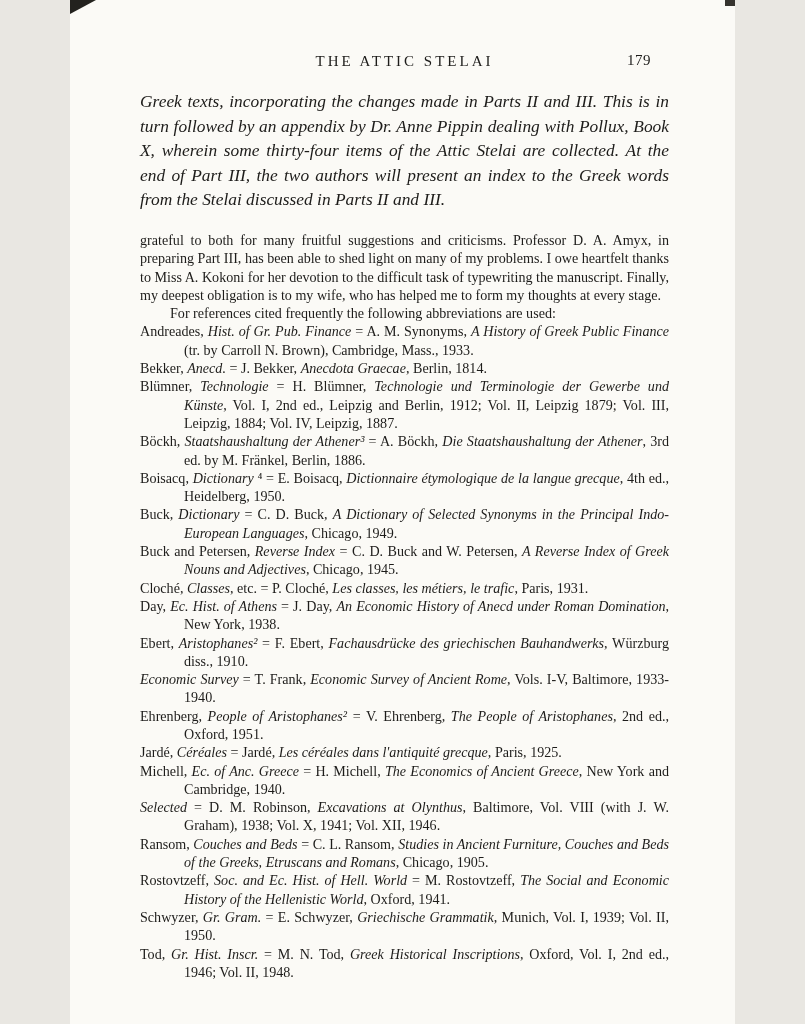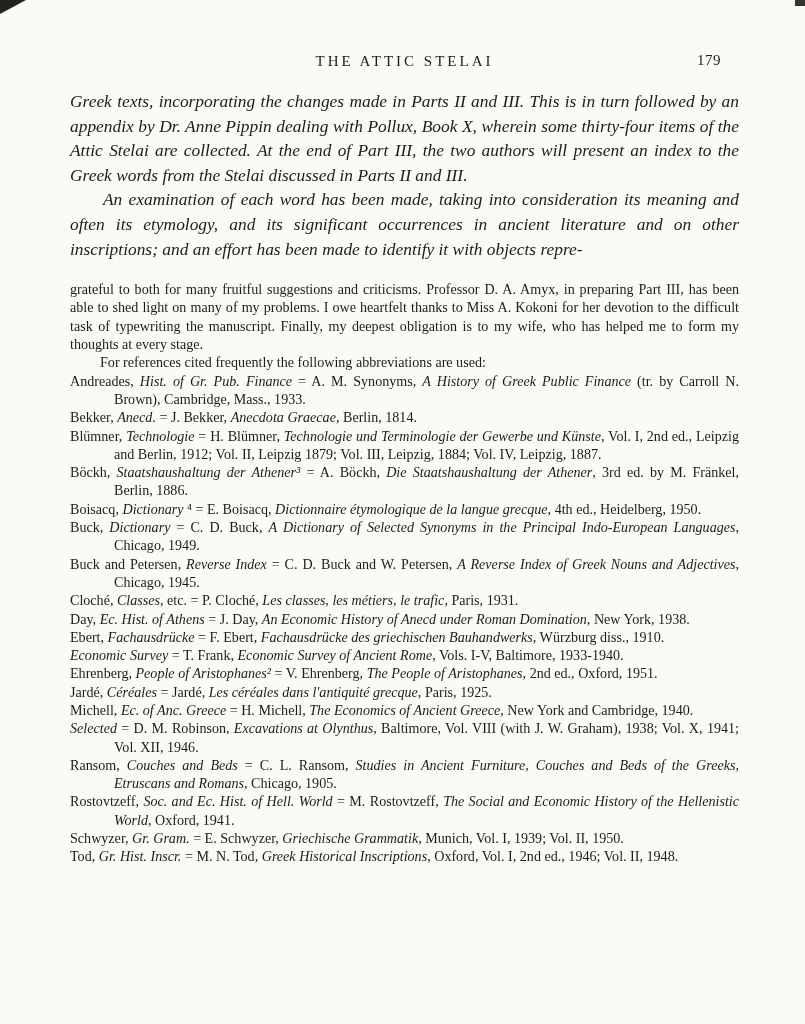--- a/index.html
+++ b/index.html
@@ -2,21 +2,21 @@
 <html style="--paper: #fbfaf6; --ink: #1d1c1a;"><head>
 <meta charset="utf-8">
 <style>
   :root{
     --paper:#fbfaf6;
     --ink:#1d1c1a;
   }
   html,body{margin:0;padding:0;background:#e9e7e2;}
   .page{
     position:relative;
-    width:805px;height:1024px;
+    width:665px;height:1024px;
     background:var(--paper);
     color:var(--ink);
     font-family:"Liberation Serif","DejaVu Serif",serif;
     overflow:hidden;
     margin:0 auto;
   }
   .artifact-tl{
     position:absolute;top:0;left:0;width:0;height:0;
     border-top:14px solid #23221e;
     border-right:26px solid transparent;
@@ -66,37 +66,36 @@
 
   <div class="content">
 
     <div class="running-head">
       <span class="head-title">THE ATTIC STELAI</span>
       <span class="page-num">179</span>
     </div>
 
     <div class="body-text">
       <p class="bp">Greek texts, incorporating the changes made in Parts II and III.  This is in turn followed by an appendix by Dr. Anne Pippin dealing with Pollux, Book X, wherein some thirty-four items of the Attic Stelai are collected.  At the end of Part III, the two authors will present an index to the Greek words from the Stelai discussed in Parts II and III.</p>
-      <p class="bp ind">An examination of each word has been made, taking into consideration its meaning and often its etymology, and its significant occurrences in ancient literature and on other inscriptions; and an effort has been made to identify it with objects repre-</p>
     </div>
 
     <div class="footnotes">
       <p class="fn">grateful to both for many fruitful suggestions and criticisms.  Professor D. A. Amyx, in preparing Part III, has been able to shed light on many of my problems.  I owe heartfelt thanks to Miss A. Kokoni for her devotion to the difficult task of typewriting the manuscript.  Finally, my deepest obligation is to my wife, who has helped me to form my thoughts at every stage.</p>
       <p class="fn intro">For references cited frequently the following abbreviations are used:</p>
       <div id="ref-list">
           <p class="ref"><span>Andreades, </span><span class="it">Hist. of Gr. Pub. Finance</span><span> = A. M. Synonyms, </span><span class="it">A History of Greek Public Finance</span><span> (tr. by Carroll N. Brown), Cambridge, Mass., 1933.</span></p>
           <p class="ref"><span>Bekker, </span><span class="it">Anecd.</span><span> = J. Bekker, </span><span class="it">Anecdota Graecae</span><span>, Berlin, 1814.</span></p>
           <p class="ref"><span>Blümner, </span><span class="it">Technologie</span><span> = H. Blümner, </span><span class="it">Technologie und Terminologie der Gewerbe und Künste</span><span>, Vol. I, 2nd ed., Leipzig and Berlin, 1912; Vol. II, Leipzig 1879; Vol. III, Leipzig, 1884; Vol. IV, Leipzig, 1887.</span></p>
           <p class="ref"><span>Böckh, </span><span class="it">Staatshaushaltung der Athener³</span><span> = A. Böckh, </span><span class="it">Die Staatshaushaltung der Athener</span><span>, 3rd ed. by M. Fränkel, Berlin, 1886.</span></p>
           <p class="ref"><span>Boisacq, </span><span class="it">Dictionary</span><span> ⁴ = E. Boisacq, </span><span class="it">Dictionnaire étymologique de la langue grecque</span><span>, 4th ed., Heidelberg, 1950.</span></p>
           <p class="ref"><span>Buck, </span><span class="it">Dictionary</span><span> = C. D. Buck, </span><span class="it">A Dictionary of Selected Synonyms in the Principal Indo-European Languages</span><span>, Chicago, 1949.</span></p>
           <p class="ref"><span>Buck and Petersen, </span><span class="it">Reverse Index</span><span> = C. D. Buck and W. Petersen, </span><span class="it">A Reverse Index of Greek Nouns and Adjectives</span><span>, Chicago, 1945.</span></p>
           <p class="ref"><span>Cloché, </span><span class="it">Classes</span><span>, etc. = P. Cloché, </span><span class="it">Les classes, les métiers, le trafic</span><span>, Paris, 1931.</span></p>
           <p class="ref"><span>Day, </span><span class="it">Ec. Hist. of Athens</span><span> = J. Day, </span><span class="it">An Economic History of Anecd under Roman Domination</span><span>, New York, 1938.</span></p>
-          <p class="ref"><span>Ebert, </span><span class="it">Fachausdrücke</span><span> = F. Ebert, </span><span class="it">Fachausdrücke des griechischen Bauhandwerks</span><span>, Würzburg diss., 1910.</span></p>
+          <p class="ref"><span>Ebert, </span><span class="it">Aristophanes²</span><span> = F. Ebert, </span><span class="it">Fachausdrücke des griechischen Bauhandwerks</span><span>, Würzburg diss., 1910.</span></p>
           <p class="ref"><span class="it">Economic Survey</span><span> = T. Frank, </span><span class="it">Economic Survey of Ancient Rome</span><span>, Vols. I-V, Baltimore, 1933-1940.</span></p>
           <p class="ref"><span>Ehrenberg, </span><span class="it">People of Aristophanes²</span><span> = V. Ehrenberg, </span><span class="it">The People of Aristophanes</span><span>, 2nd ed., Oxford, 1951.</span></p>
           <p class="ref"><span>Jardé, </span><span class="it">Céréales</span><span> = Jardé, </span><span class="it">Les céréales dans l'antiquité grecque</span><span>, Paris, 1925.</span></p>
           <p class="ref"><span>Michell, </span><span class="it">Ec. of Anc. Greece</span><span> = H. Michell, </span><span class="it">The Economics of Ancient Greece</span><span>, New York and Cambridge, 1940.</span></p>
           <p class="ref"><span class="it">Selected</span><span> = D. M. Robinson, </span><span class="it">Excavations at Olynthus</span><span>, Baltimore, Vol. VIII (with J. W. Graham), 1938; Vol. X, 1941; Vol. XII, 1946.</span></p>
           <p class="ref"><span>Ransom, </span><span class="it">Couches and Beds</span><span> = C. L. Ransom, </span><span class="it">Studies in Ancient Furniture, Couches and Beds of the Greeks, Etruscans and Romans</span><span>, Chicago, 1905.</span></p>
           <p class="ref"><span>Rostovtzeff, </span><span class="it">Soc. and Ec. Hist. of Hell. World</span><span> = M. Rostovtzeff, </span><span class="it">The Social and Economic History of the Hellenistic World</span><span>, Oxford, 1941.</span></p>
           <p class="ref"><span>Schwyzer, </span><span class="it">Gr. Gram.</span><span> = E. Schwyzer, </span><span class="it">Griechische Grammatik</span><span>, Munich, Vol. I, 1939; Vol. II, 1950.</span></p>
           <p class="ref"><span>Tod, </span><span class="it">Gr. Hist. Inscr.</span><span> = M. N. Tod, </span><span class="it">Greek Historical Inscriptions</span><span>, Oxford, Vol. I, 2nd ed., 1946; Vol. II, 1948.</span></p>
         </div>

